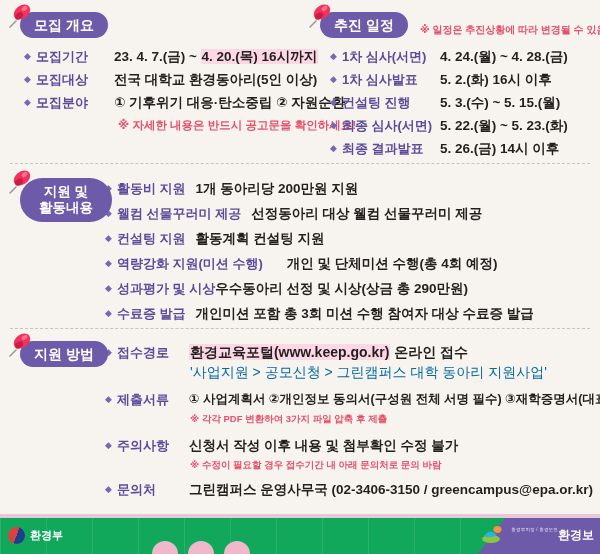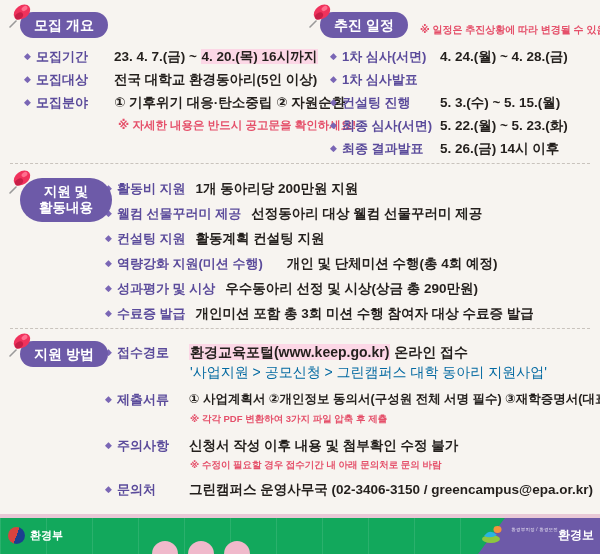--- a/index.html
+++ b/index.html
@@ -287,20 +287,21 @@
 
     <div class="row" style="left:330px; top:48px;">
       <span class="bullet">◆</span>
       <span class="term" style="width:98px">1차 심사(서면)</span>
       <span class="desc">4. 24.(월) ~ 4. 28.(금)</span>
     </div>
 
     <div class="row" style="left:330px; top:71px;">
       <span class="bullet">◆</span>
       <span class="term" style="width:98px">1차 심사발표</span>
+      <span class="desc">5. 2.(화) 16시 이후</span>
     </div>
 
     <div class="row" style="left:330px; top:94px;">
       <span class="bullet">◆</span>
       <span class="term" style="width:98px">컨설팅 진행</span>
       <span class="desc">5. 3.(수) ~ 5. 15.(월)</span>
     </div>
 
     <div class="row" style="left:330px; top:117px;">
       <span class="bullet">◆</span>
@@ -352,21 +353,21 @@
 
     <div class="row" style="left:105px; top:255px;">
       <span class="bullet">◆</span>
       <span class="term">역량강화 지원(미션 수행)</span>
       <span class="desc" style="margin-left:24px">개인 및 단체미션 수행(총 4회 예정)</span>
     </div>
 
     <div class="row" style="left:105px; top:280px;">
       <span class="bullet">◆</span>
       <span class="term">성과평가 및 시상</span>
-      <span class="desc" style="margin-left:10px">우수동아리 선정 및 시상(상금 총 290만원)</span>
+      <span class="desc" style="">우수동아리 선정 및 시상(상금 총 290만원)</span>
     </div>
 
     <div class="row" style="left:105px; top:305px;">
       <span class="bullet">◆</span>
       <span class="term">수료증 발급</span>
       <span class="desc" style="margin-left:10px">개인미션 포함 총 3회 미션 수행 참여자 대상 수료증 발급</span>
     </div>
   </div>
 
   <div class="divider" style="top:328px;"></div>

